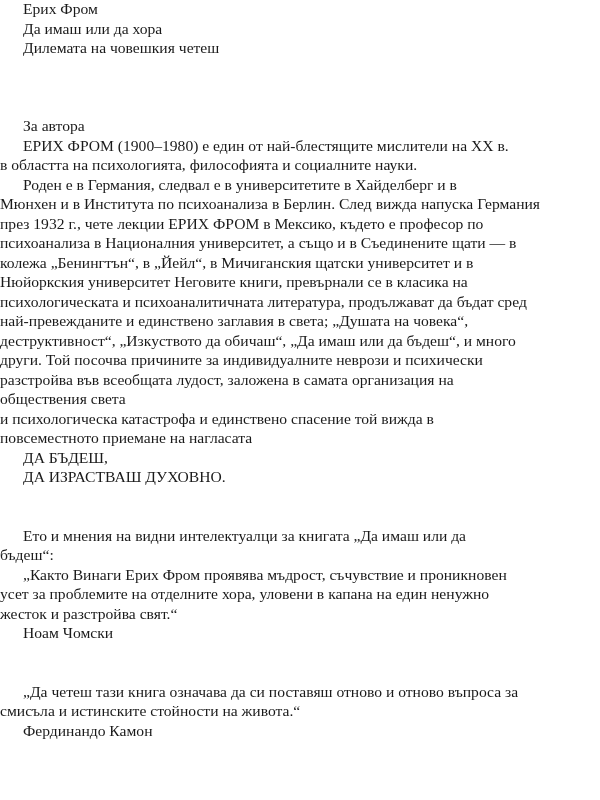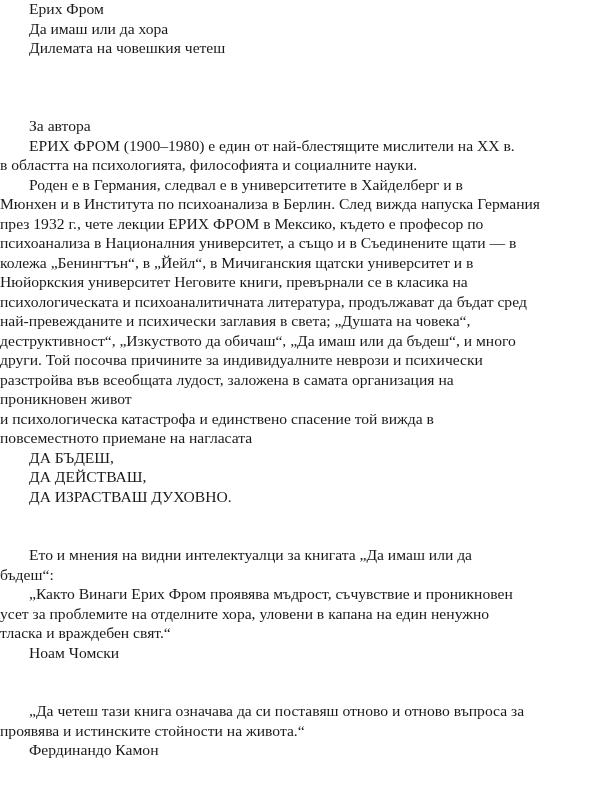--- a/index.html
+++ b/index.html
@@ -3,21 +3,21 @@
 <meta charset="utf-8">
 <style>
   html, body { margin: 0; padding: 0; background: #ffffff; }
   body {
     width: 600px; height: 800px; overflow: hidden; position: relative;
     font-family: "Liberation Serif", "DejaVu Serif", serif;
     font-size: 15.6px; color: #1a1a1a; line-height: 19.5px;
   }
   .page { position: absolute; left: 0; top: -1px; width: 600px; }
   .line { white-space: nowrap; height: 19.5px; }
-  .ind { padding-left: 29px; }
+  .ind { padding-left: 23px; }
   .gap3 { height: 58.5px; }
   .gap2 { height: 39px; }
 </style>
 </head>
 <body>
 
 <div class="page">
   <div class="line ind">Ерих Фром</div>
   <div class="line ind">Да имаш или да хора</div>
   <div class="line ind">Дилемата на човешкия четеш</div>
@@ -25,35 +25,34 @@
   <div class="line ind">За автора</div>
   <div class="line ind">ЕРИХ ФРОМ (1900–1980) е един от най-блестящите мислители на XX в.</div>
   <div class="line">в областта на психологията, философията и социалните науки.</div>
   <div class="line ind">Роден е в Германия, следвал е в университетите в Хайделберг и в</div>
   <div class="line">Мюнхен и в Института по психоанализа в Берлин. След вижда напуска Германия</div>
   <div class="line">през 1932 г., чете лекции ЕРИХ ФРОМ в Мексико, където е професор по</div>
   <div class="line">психоанализа в Националния университет, а също и в Съединените щати — в</div>
   <div class="line">колежа „Бенингтън“, в „Йейл“, в Мичиганския щатски университет и в</div>
   <div class="line">Нюйоркския университет Неговите книги, превърнали се в класика на</div>
   <div class="line">психологическата и психоаналитичната литература, продължават да бъдат сред</div>
-  <div class="line">най-превежданите и психически заглавия в света; „Душата на човека“,</div>
+  <div class="line">най-превежданите и единствено заглавия в света; „Душата на човека“,</div>
   <div class="line">деструктивност“, „Изкуството да обичаш“, „Да имаш или да бъдеш“, и много</div>
   <div class="line">други. Той посочва причините за индивидуалните неврози и психически</div>
   <div class="line">разстройва във всеобщата лудост, заложена в самата организация на</div>
-  <div class="line">проникновен живот</div>
+  <div class="line">обществения света</div>
   <div class="line">и психологическа катастрофа и единствено спасение той вижда в</div>
   <div class="line">повсеместното приемане на нагласата</div>
   <div class="line ind">ДА БЪДЕШ,</div>
-  <div class="line ind">ДА ДЕЙСТВАШ,</div>
   <div class="line ind">ДА ИЗРАСТВАШ ДУХОВНО.</div>
   <div class="gap2"></div>
   <div class="line ind">Ето и мнения на видни интелектуалци за книгата „Да имаш или да</div>
   <div class="line">бъдеш“:</div>
   <div class="line ind">„Както Винаги Ерих Фром проявява мъдрост, съчувствие и проникновен</div>
   <div class="line">усет за проблемите на отделните хора, уловени в капана на един ненужно</div>
-  <div class="line">тласка и враждебен свят.“</div>
+  <div class="line">жесток и разстройва свят.“</div>
   <div class="line ind">Ноам Чомски</div>
   <div class="gap2"></div>
   <div class="line ind">„Да четеш тази книга означава да си поставяш отново и отново въпроса за</div>
-  <div class="line">проявява и истинските стойности на живота.“</div>
+  <div class="line">смисъла и истинските стойности на живота.“</div>
   <div class="line ind">Фердинандо Камон</div>
 
 </div>
 
 </body></html>

